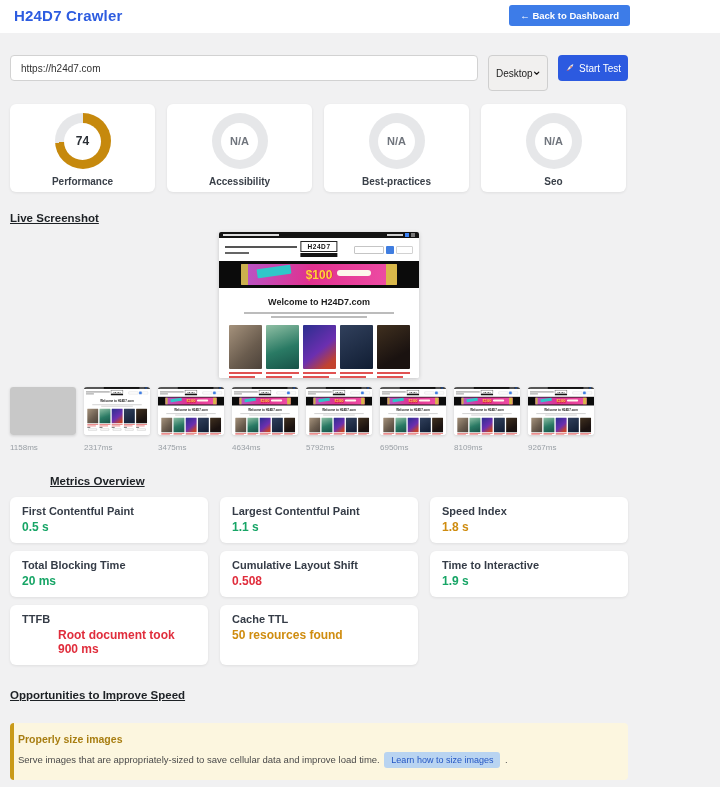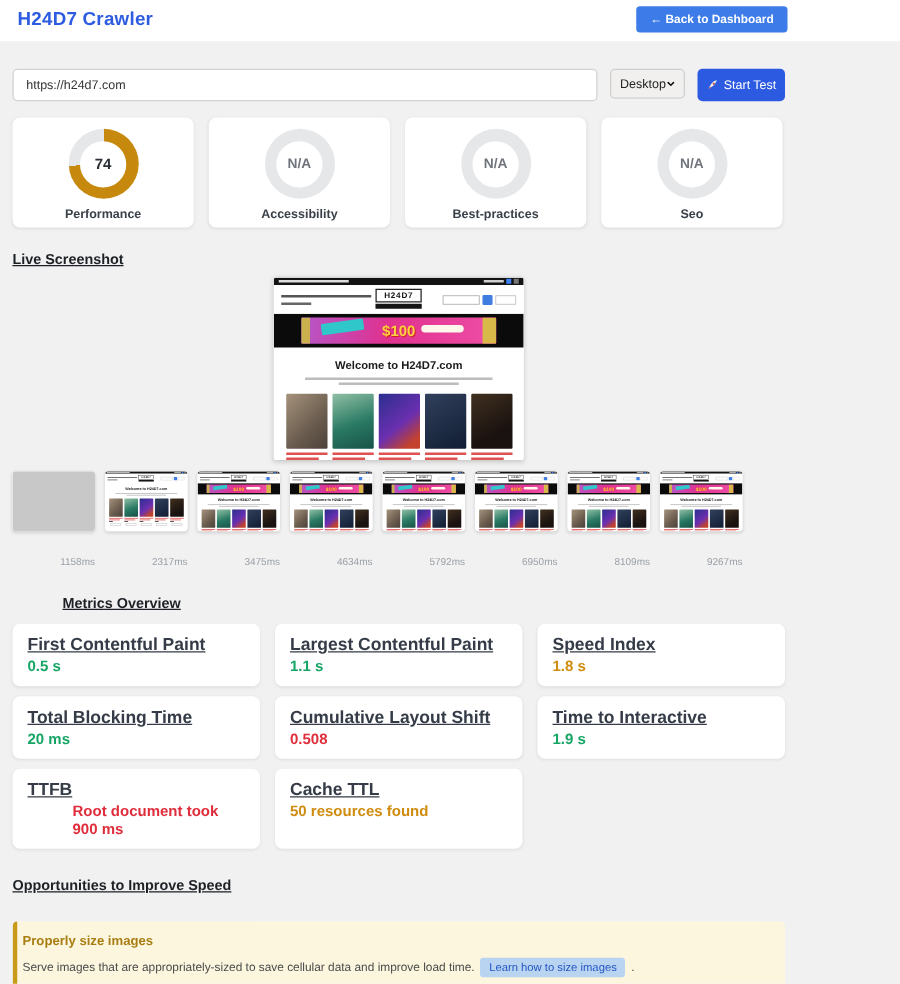--- a/index.html
+++ b/index.html
@@ -11,21 +11,21 @@
   .app-title { color:#2d5ce0; font-size:15px; font-weight:bold; letter-spacing:0.2px; }
   .back-btn { background:#3d7ce8; color:#fff; font-size:9.5px; font-weight:bold;
     border:none; border-radius:3px; padding:5px 11px; cursor:pointer;
     margin-right:76px; font-family:inherit; }
   
   .main { width:618px; margin-left:10px; }
   .controls-row { display:flex; margin-top:22px; gap:10px; }
   .url-input { flex:1; height:26px; border:1px solid #d2d2d2; border-radius:4px;
     background:#fff; font-size:10px; color:#333; padding:0 10px; outline:none;
     font-family:inherit; }
-  .device-select { width:60px; height:24px; background:#f1f0ef; border:1px solid #cfcfcf;
+  .device-select { width:60px; height:36px; background:#f1f0ef; border:1px solid #cfcfcf;
     border-radius:4px; display:flex; align-items:center; justify-content:space-between;
     padding:0 7px; font-size:10px; color:#222; cursor:pointer; }
   .start-btn { width:70px; height:26px; background:#2c5ae0; color:#fff; border:none;
     border-radius:4px; font-size:10px; display:flex; align-items:center; gap:4px;
     justify-content:center; cursor:pointer; font-family:inherit; }
   
   .score-row { display:flex; gap:12px; margin-top:13px; }
   .score-card { width:145px; height:88px; background:#fff; border-radius:6px;
     box-shadow:0 1px 3px rgba(0,0,0,.08); display:flex; flex-direction:column;
     align-items:center; justify-content:center; padding-top:4px; }
@@ -104,27 +104,27 @@
   .ms-btn { margin:3px auto 0; height:6px; width:26px; border:1px solid #a8a8a8;
     border-radius:1px; }
   .ms-blank { background:#c8c8c8 !important; }
   
   .timeline-row { display:flex; gap:8px; margin-top:9px; }
   .thumb { width:66px; }
   .thumb-box { width:66px; height:48px; overflow:hidden; border-radius:3px;
     background:#fff; box-shadow:0 1px 3px rgba(0,0,0,.14); }
   .thumb-scale { width:200px; height:146px; transform:scale(0.33);
     transform-origin:0 0; background:#fff; }
-  .thumb-time { text-align:right; font-size:8px; color:#9aa0a6; margin-top:20px; }
+  .thumb-time { text-align:left; font-size:8px; color:#9aa0a6; margin-top:8px; }
   
   .metrics-grid { display:grid; grid-template-columns:repeat(3,1fr);
     gap:8px 12px; margin-top:10px; }
   .metric-card { background:#fff; border-radius:6px; box-shadow:0 1px 3px rgba(0,0,0,.08);
     padding:8px 12px 9px 12px; min-height:46px; }
-  .metric-label { font-size:14px; font-weight:bold; color:#353c47;text-decoration:underline; }
+  .metric-label { font-size:11px; font-weight:bold; color:#353c47; }
   .metric-value { font-size:12px; font-weight:bold; margin-top:3px; }
   
   .opp-card { background:#fcf6df; border-left:4px solid #c99a18; border-radius:4px;
     padding:10px 14px 12px 4px; margin-top:22px; }
   .opp-title { font-size:10.5px; font-weight:bold; color:#a87e12; }
   .opp-desc { margin-top:7px; font-size:9.5px; color:#4a4a4a; white-space:nowrap;
     overflow:hidden; }
   .opp-btn { display:inline-block; background:#b9d4f1; color:#2456c4; border:none;
     border-radius:3px; font-size:9px; padding:3px 7px; margin:0 2px; cursor:pointer;
     font-family:inherit; vertical-align:middle; }

